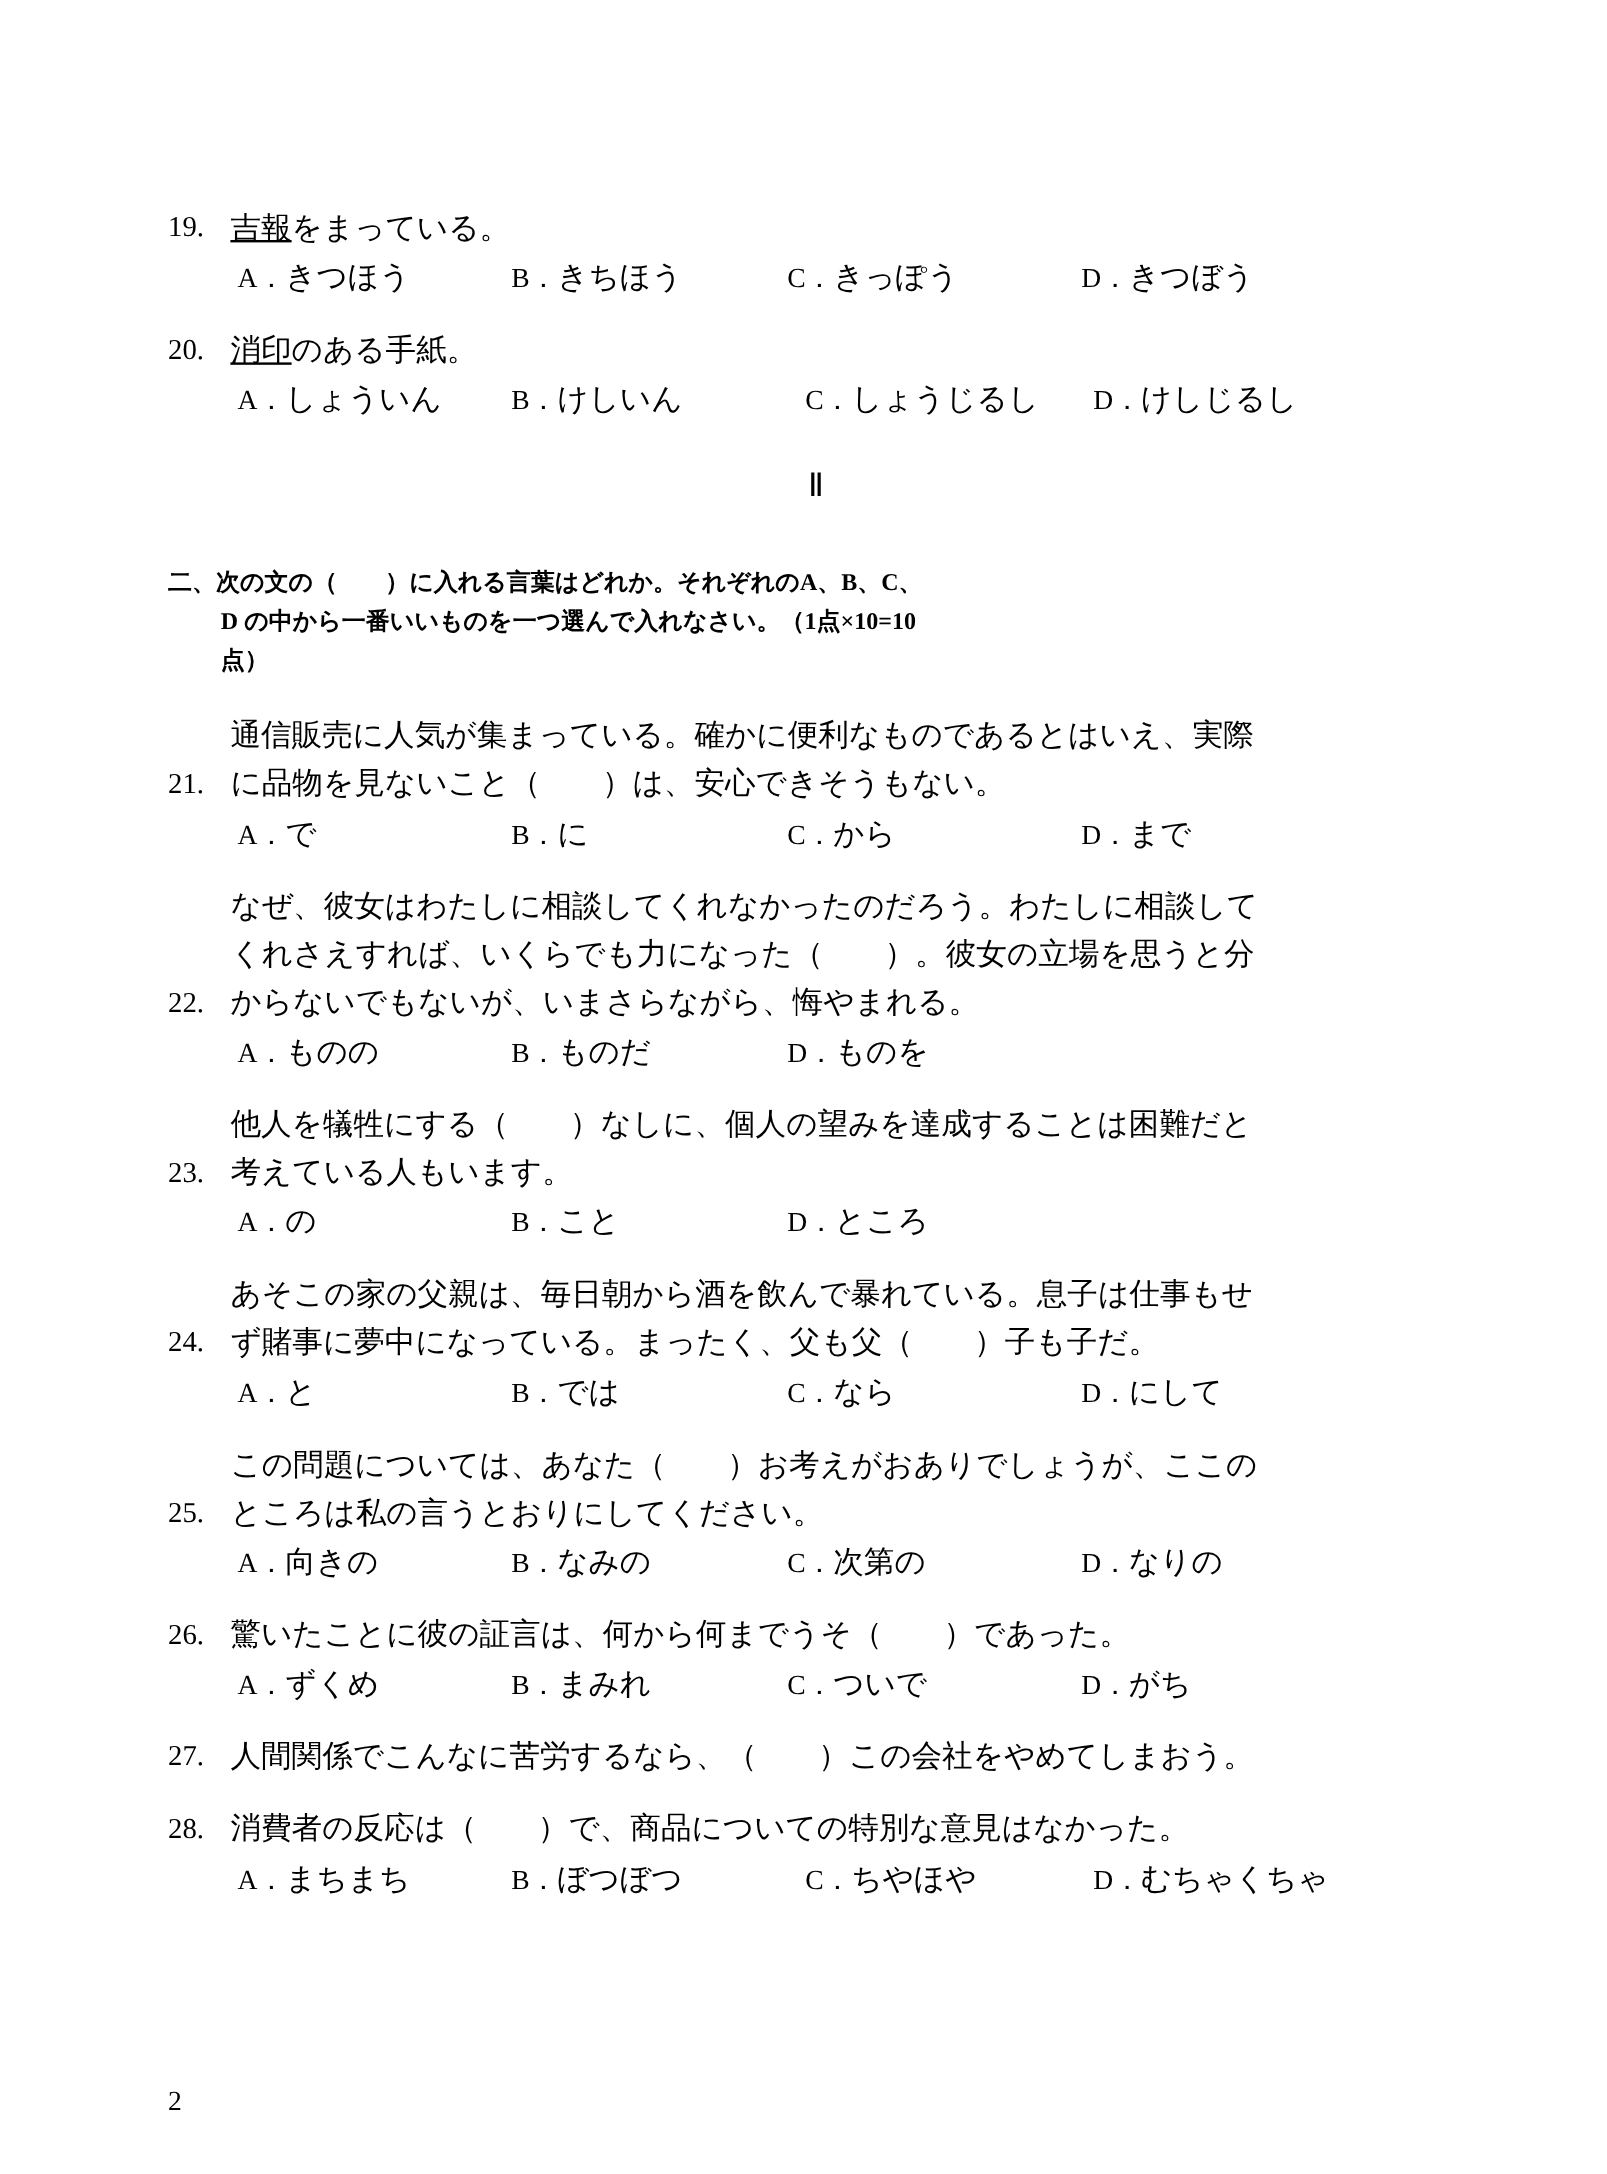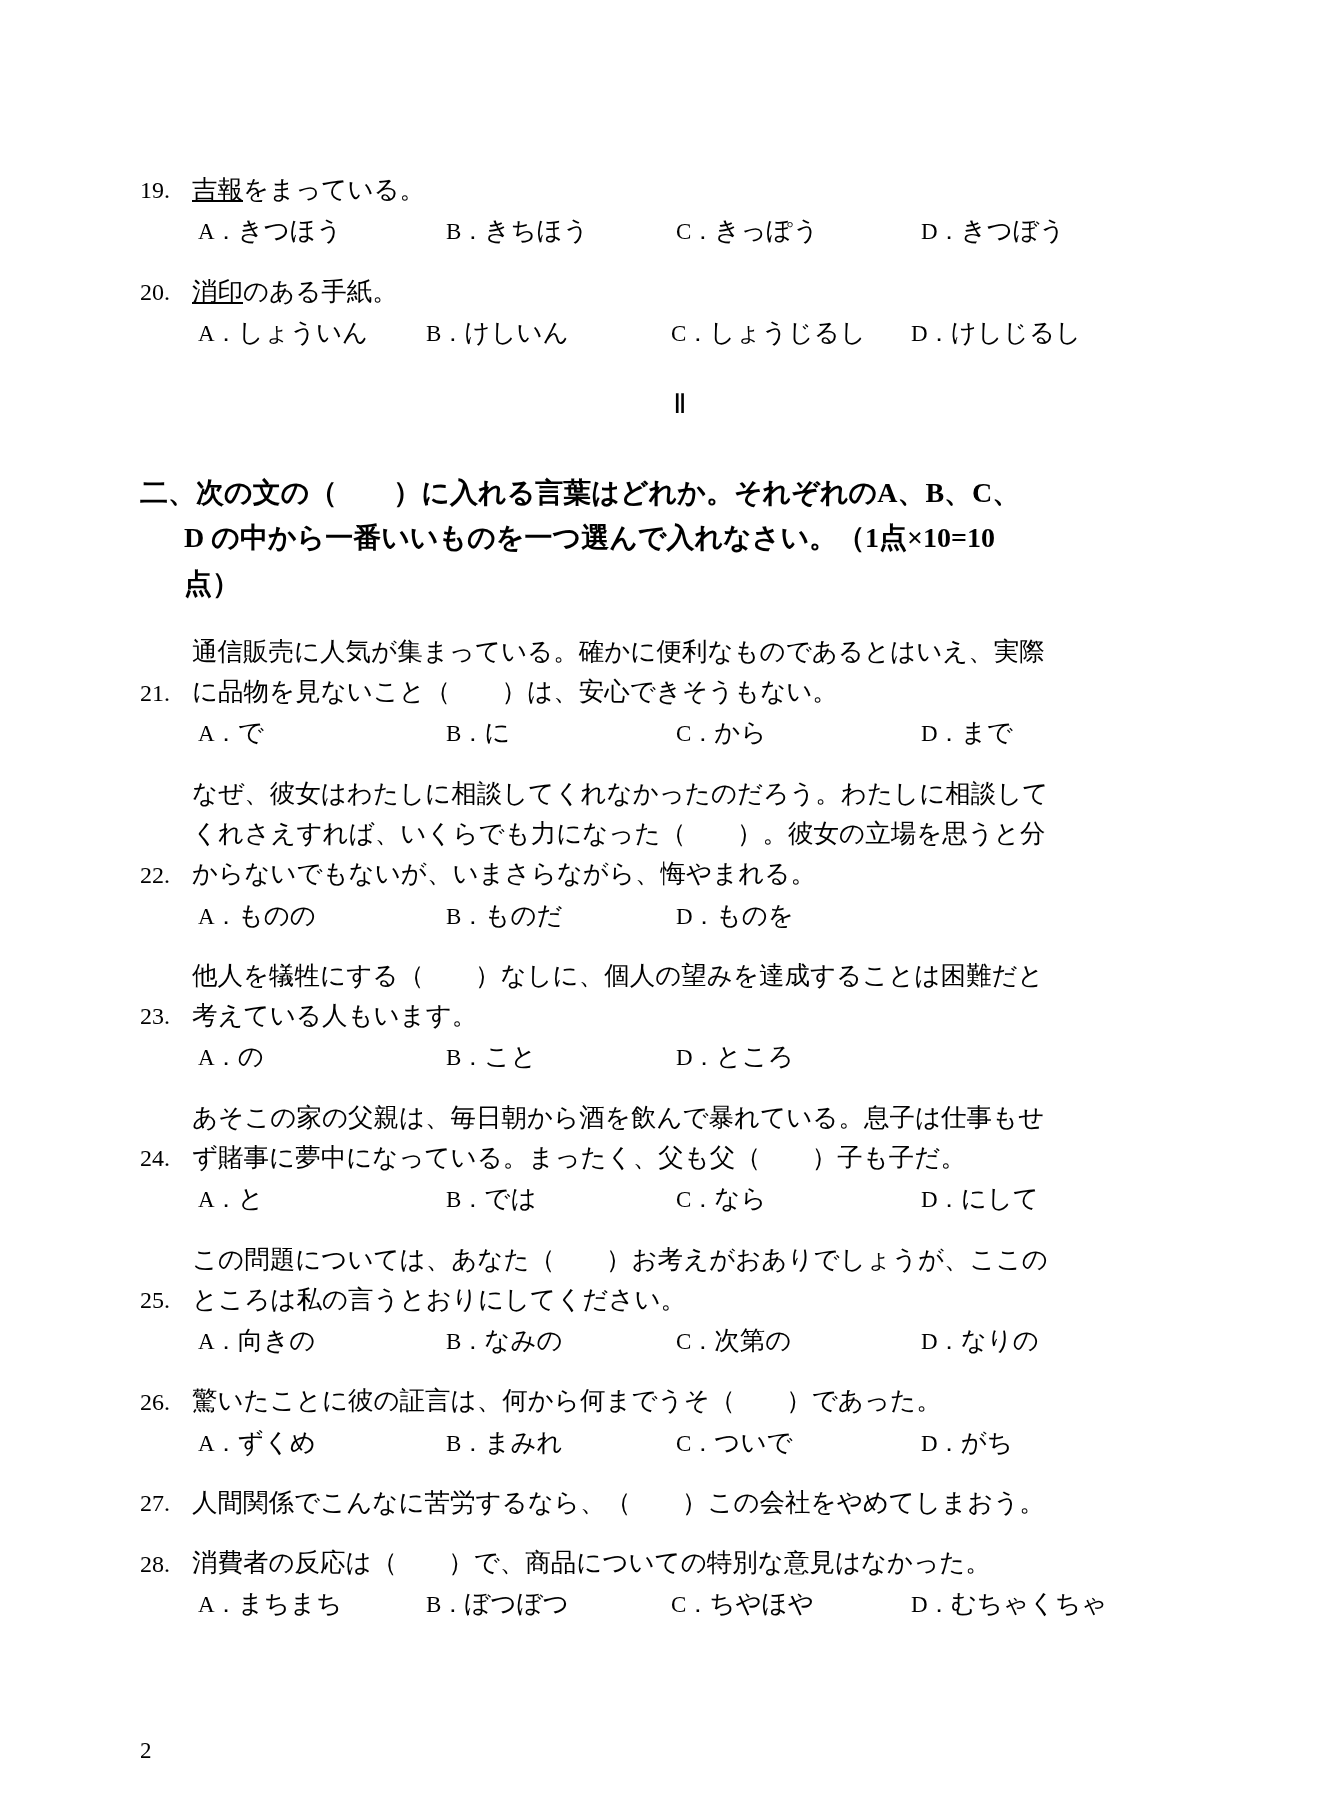--- a/index.html
+++ b/index.html
@@ -58,39 +58,39 @@
     margin-top: 1px;
     margin-bottom: 2px;
   }
   .opt {
     white-space: nowrap;
   }
   .opt .lbl {
     font-size: 23px;
   }
   .opts.w-a .opt:nth-child(1) { width: 228px; }
-  .opts.w-a .opt:nth-child(2) { width: 230px; margin-left: 20px; }
+  .opts.w-a .opt:nth-child(2) { width: 230px; }
   .opts.w-a .opt:nth-child(3) { width: 245px; }
 
   .opts.w-b .opt:nth-child(1) { width: 228px; }
   .opts.w-b .opt:nth-child(2) { width: 245px; }
   .opts.w-b .opt:nth-child(3) { width: 240px; }
 
   
   .section-mark {
     text-align: center;
     font-size: 27px;
     margin: 30px 0 44px 0;
     letter-spacing: 1px;
   }
 
   
   .instruction {
     font-weight: bold;
-    font-size: 28px;
+    font-size: 20px;
     line-height: 1.62;
     margin: 0 0 26px 0;
     padding-left: 0;
   }
   .instruction .l2,
   .instruction .l3 {
     display: block;
     padding-left: 44px;
   }
 

